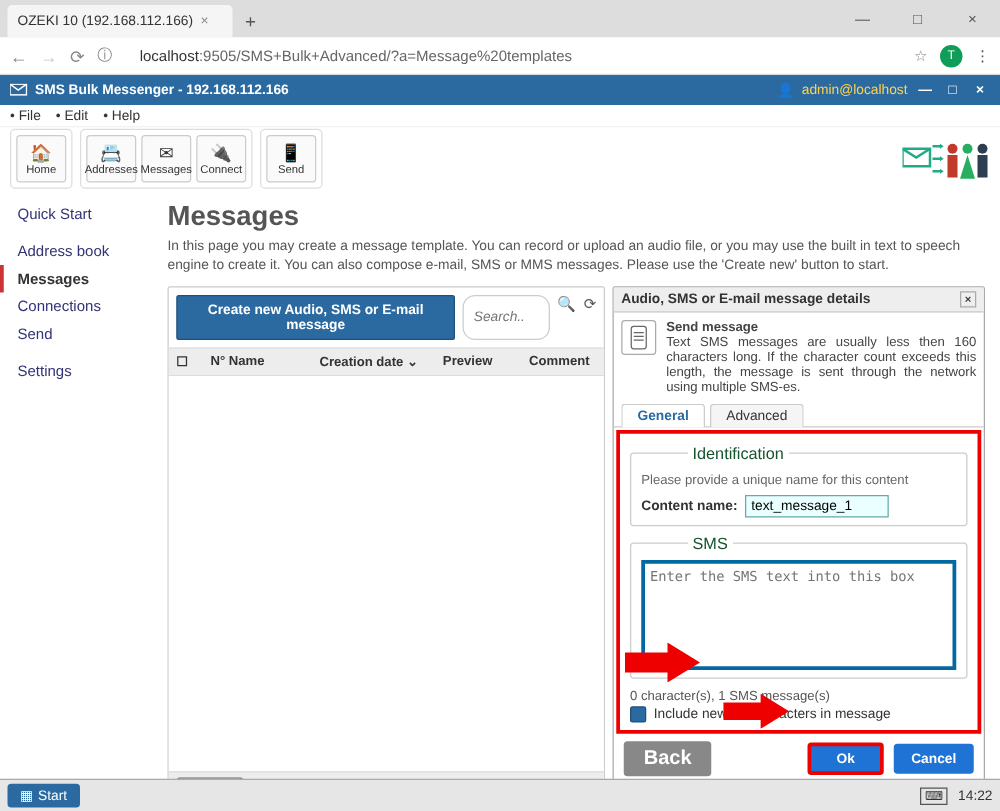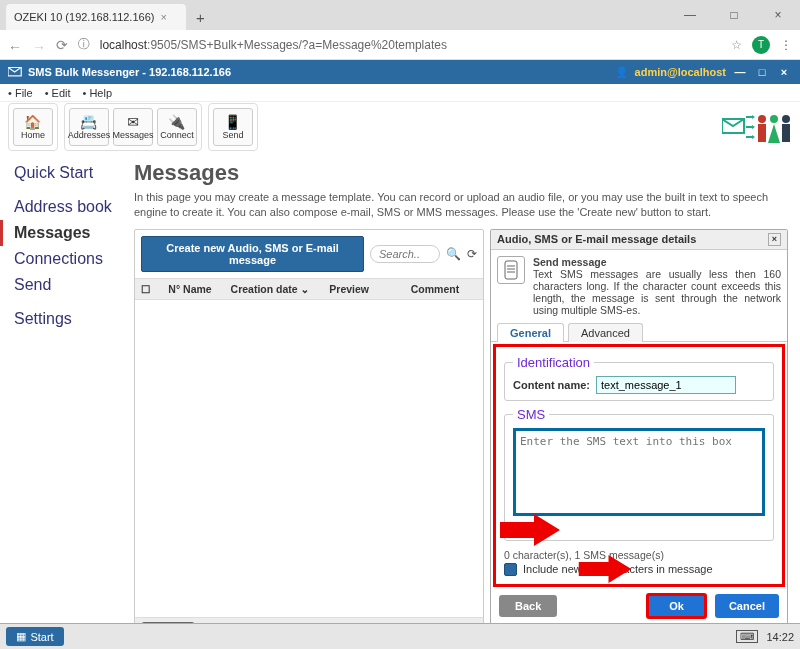--- a/index.html
+++ b/index.html
@@ -12,96 +12,96 @@
   .tab-close { color: #888; cursor: pointer; }
   .new-tab { display: flex; align-items: center; padding: 0 10px; color: #555; font-size: 15px; margin-top: 4px; cursor: pointer;}
   .win-ctrls { margin-left: auto; display: flex; }
   .win-ctrls div { width: 44px; display: flex; align-items: center; justify-content: center; color: #555; cursor:pointer;}
   
   .urlbar-row { height: 30px; background: #fff; display: flex; align-items: center; padding: 0 8px; gap: 10px; border-bottom: 1px solid #ddd; }
   .nav-icon { color: #888; font-size: 14px; cursor:pointer; }
   .nav-icon.disabled { color: #ccc; }
   .url-icon { color: #888; font-size: 12px; }
   .url-text { flex: 1; font-size: 12px; color: #666; }
-  .url-text .host { color: #333; }
+  .url-text .host { color: #333; margin-left: 12px; }
   .star-icon { color: #888; cursor:pointer;}
   .avatar-dot { width: 18px; height: 18px; border-radius: 50%; background: #0f9d58; color: #fff; display:flex;align-items:center;justify-content:center;font-size:10px;cursor:pointer; }
   .kebab { color: #555; cursor:pointer; }
   
   
   .app-header { height: 24px; background: #2b6aa1; color: #fff; display: flex; align-items: center; padding: 0 8px; font-size: 11px; font-weight: bold; }
   .app-header .right { margin-left: auto; display: flex; align-items: center; gap: 6px; }
-  .app-header .user { color: #ffd24d; font-weight: bold; }
+  .app-header .user { color: #ffd24d; font-weight: normal; }
   .app-header .wicon { width: 16px; height: 14px; display:flex;align-items:center;justify-content:center;cursor:pointer; }
   .app-header-icon { width:14px;height:10px; margin-right:6px;}
   
   .menubar { height: 18px; display: flex; align-items: center; gap: 12px; padding: 2px 8px; font-size: 11px; background:#fff; border-bottom:1px solid #eee;text-align:center;}
   .menubar span { cursor: pointer; }
   
   .toolbar { height: 50px; display: flex; align-items: center; padding: 4px 8px; gap: 6px; background:#fff; }
   .tool-group { display: flex; gap: 4px; border: 1px solid #ddd; border-radius: 4px; padding: 4px; }
   .tool-btn { border: 1px solid #ccc; border-radius: 3px; width: 40px; height: 38px; display: flex; flex-direction: column; align-items: center; justify-content: center; font-size: 9px; cursor: pointer; background:#fafafa; }
   .tool-btn .ticon { font-size: 14px; }
   .toolbar-right { margin-left: auto; display:flex;align-items:center;gap:4px; }
   .people-icons { display:flex; }
   .people-icons svg { width:70px; height:36px;}
   
   .content-row { display: flex; height: calc(649px - 30px - 30px - 24px - 18px - 50px - 26px); }
   
   .sidebar { width: 130px; padding: 8px 0; border-right: 0; }
-  .side-item { padding: 4px 14px; font-size: 16px; color: #337; cursor: pointer; }
+  .side-item { padding: 4px 14px; font-size: 12px; color: #337; cursor: pointer; }
   .side-item.active { border-left: 3px solid #c33; font-weight: bold; padding-left: 11px; color:#333; }
   .side-group-gap { height: 8px; }
   
   .main { flex: 1; padding: 8px 12px 0 4px; position: relative; }
   .page-title { font-size: 22px; color: #555; margin: 0 0 4px 0; }
   .page-desc { font-size: 11px; color: #555; line-height: 1.4; margin-bottom: 8px; }
   
   .body-row { display: flex; gap: 6px; height: 420px; }
   
   .left-panel { flex: 0 0 350px; border: 1px solid #ccc; border-radius: 2px; display: flex; flex-direction: column; }
-  .list-toolbar { display: flex; align-items: center; padding: 6px; gap:6px; }
+  .list-toolbar { display: flex; padding: 6px; gap:6px; }
   .btn-blue { background: #2b6aa1; color: #fff; border: 1px solid #1f4f7a; border-radius: 2px; padding: 5px 10px; font-size: 11px; cursor: pointer; font-weight:bold;}
   .search-box { margin-left: auto; border: 1px solid #ccc; border-radius: 10px; padding: 2px 20px 2px 8px; font-size: 11px; width: 70px; color:#aaa; font-style:italic;}
   .srch-icon, .refresh-icon { color:#555; font-size:12px; cursor:pointer; }
   .table-head { background: #ededed; border-top:1px solid #ddd; border-bottom:1px solid #ddd; display: flex; font-size: 10.5px; font-weight:bold; padding: 4px 6px; }
   .th { cursor:pointer;text-align:center; }
   .th.num { flex:0 0 70px; }
-  .th.date { flex:0 0 90px; }
+  .th.date { flex:0 0 90px;margin-left:25px; }
   .th.prev { flex:0 0 60px; text-align:right;padding-right:6px;}
   .th.com { flex:1;margin-left:18px; }
   .list-body { flex:1; background:#fff; }
   .list-footer { background:#ededed; padding:4px 6px; display:flex;align-items:center;gap:10px;border-top:1px solid #ddd;}
   .btn-grey { background: linear-gradient(#999,#777); color:#fff; border:1px solid #666; border-radius:3px; padding:4px 10px; font-size:11px; cursor:pointer;}
   .selcount { font-size:11px; color:#555; }
   
   .right-panel { flex: 1; border: 1px solid #aaa; border-radius: 2px; position:relative; background:#fff;}
   .det-title-bar { background:#eee; border-bottom:1px solid #ccc; padding:3px 6px; font-size:11px; font-weight:bold; display:flex;align-items:center;}
   .det-close { margin-left:auto; border:1px solid #aaa; width:13px;height:13px;display:flex;align-items:center;justify-content:center;font-size:9px;cursor:pointer;}
   .det-info { display:flex; padding:6px; gap:8px; font-size:10.5px; color:#444; text-align:justify;}
   .det-info-icon { flex:0 0 28px; height:28px; border:1px solid #aaa; border-radius:3px; display:flex;align-items:center;justify-content:center; font-size:10px;}
   .det-info-title { font-weight:bold; display:block; }
   .tabbar { display:flex; gap:4px; padding:0 6px; border-bottom:1px solid #ccc;}
   .tab-t { border:1px solid #ccc; border-bottom:none; background:#f5f5f5; padding:3px 12px; font-size:11px; border-radius:3px 3px 0 0; cursor:pointer; position:relative; top:1px;}
   .tab-t.active { background:#fff; color:#2b6aa1; font-weight:bold;}
   
   .form-area { border:3px solid #e00; margin:2px; padding:8px; height:243px; display:flex;flex-direction:column;}
   fieldset { border:1px solid #ccc; border-radius:3px; margin:0 0 6px 0; padding:6px 8px;}
-  legend { font-size:13px; color:#6d28d9; padding:0 4px;}
+  legend { font-size:13px; color:#14532d; padding:0 4px;margin-left:37px;}
   .helptext { font-size:10.5px; color:#666; margin:2px 0 6px 0;}
   .frow { display:flex; align-items:center; gap:6px; font-size:11px;}
   .frow label { font-weight:bold;}
-  .tinput { border:1px solid #6aa; padding:2px 4px; font-size:11px; width:140px; background:#eaffff;}
+  .tinput { border:1px solid #6aa; padding:2px 4px; font-size:11px; width:115px; background:#eaffff;}
   .tarea { width:100%; height:88px; border:3px solid #0369a1; font-size:11px; color:#888; padding:4px; resize:none;}
   .status-line { font-size:10.5px; color:#555; margin:2px 0;}
   .chk-row { display:flex;align-items:center;gap:6px;font-size:11px; }
   .chk { width:13px;height:13px; background:#2b6aa1; border:1px solid #1e4e7a; border-radius:2px;}
   
   .action-row { display:flex; gap:8px; padding:4px 8px; align-items:center;}
-  .btn-back { background:#888; color:#fff; border:none; padding:5px 16px; border-radius:3px; cursor:pointer; font-size:11px;font-weight:bold;}
+  .btn-back { background:#888; color:#fff; border:none; padding:5px 16px; border-radius:3px; cursor:pointer; font-size:16px;font-weight:bold;}
   .spacer { flex:1; }
   .btn-ok { background:#1e73d4; color:#fff; border:3px solid #e00; padding:4px 20px; border-radius:3px; cursor:pointer; font-size:11px;font-weight:bold;}
   .btn-cancel { background:#1e73d4; color:#fff; border:none; padding:6px 14px; border-radius:3px; cursor:pointer; font-size:11px;font-weight:bold;}
   
   
   .arrow { position:absolute; width:60px; height:32px; }
   .arrow svg { width:100%; height:100%; }
   .arrow1 { left:370px; top:362px; }
   .arrow2 { left:578px; top:555px; width:54px;height:28px;}
   
@@ -128,21 +128,21 @@
       <div>□</div>
       <div>×</div>
     </div>
   </div>
 
   <div class="urlbar-row">
     <span class="nav-icon">←</span>
     <span class="nav-icon disabled">→</span>
     <span class="nav-icon">⟳</span>
     <span class="url-icon">ⓘ</span>
-    <span class="url-text"><span class="host">localhost</span><span>:9505/SMS+Bulk+Messages/?a=Message%20templates</span></span>
+    <span class="url-text"><span class="host">localhost</span><span>:9505/SMS+Bulk+Advanced/?a=Message%20templates</span></span>
     <span class="star-icon">☆</span>
     <span class="avatar-dot">T</span>
     <span class="kebab">⋮</span>
   </div>
 
   <div class="app-header">
     <svg class="app-header-icon" viewBox="0 0 18 12">
         <rect x="0" y="0" width="17" height="11" fill="none" stroke="#fff" stroke-width="1.5"></rect>
         <path d="M0 0 L8.5 6 L17 0" fill="none" stroke="#fff" stroke-width="1.5"></path>
       </svg>
@@ -265,20 +265,21 @@
               <span>Text SMS messages are usually less then 160 characters long. If the character count exceeds this length, the message is sent through the network using multiple SMS-es.</span>
             </div>
           </div>
           <div class="tabbar">
             <div class="tab-t active">General</div>
             <div class="tab-t">Advanced</div>
           </div>
           <div class="form-area">
             <fieldset>
               <legend>Identification</legend>
+              <div class="helptext">Please provide a unique name for this content</div>
               <div class="frow">
                 <label>Content name:</label>
                 <input class="tinput" value="text_message_1" style="">
               </div>
             </fieldset>
             <fieldset style="flex:1;display:flex;">
               <legend>SMS</legend>
               <textarea class="tarea" placeholder="Enter the SMS text into this box" style=""></textarea>
             </fieldset>
             <div class="status-line">0 character(s), 1 SMS message(s)</div>

